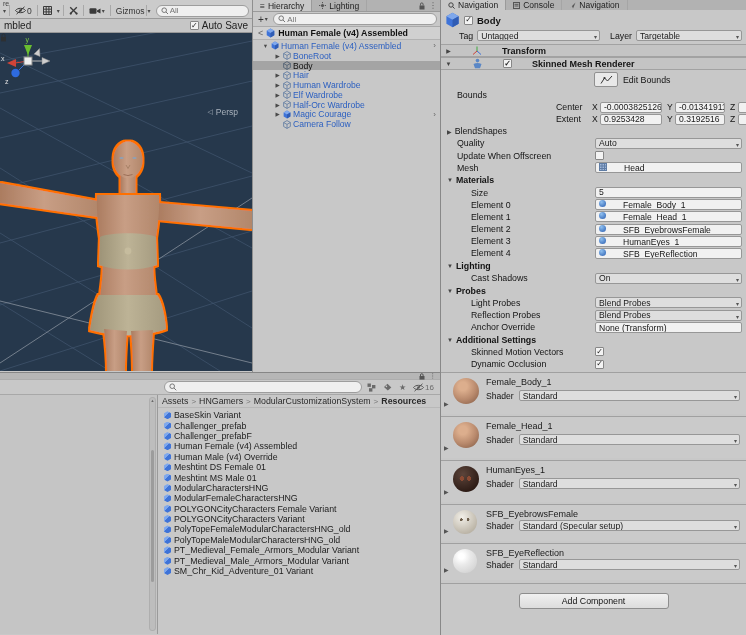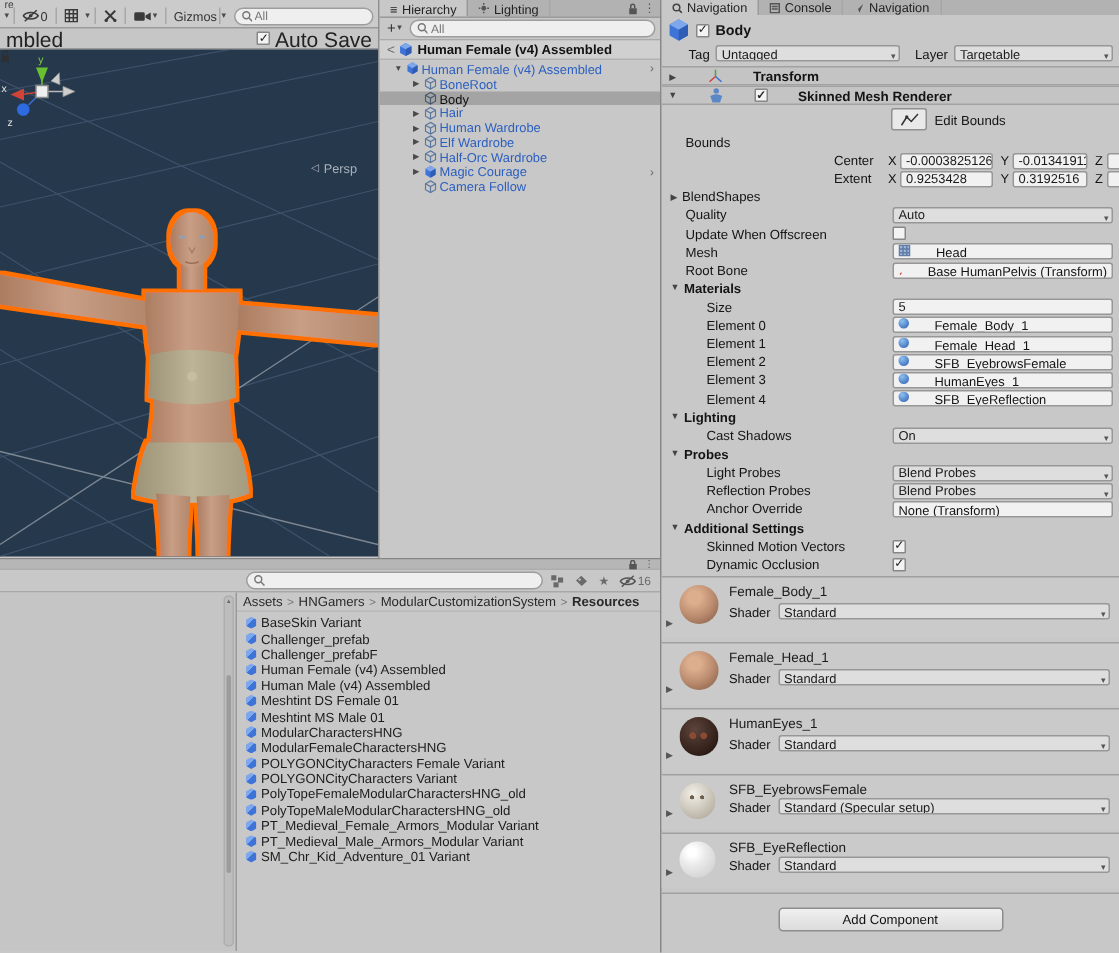--- a/index.html
+++ b/index.html
@@ -13,21 +13,21 @@
   display:flex;align-items:center;gap:3px;padding:4px 3px 1px 3px;font-size:8.5px;color:#333}
 .tab-fragment{position:absolute;top:0;left:3px;font-size:7px;color:#444;height:6px;overflow:hidden}
 .tbtn{display:flex;align-items:center;gap:1px;padding:0 2px;height:13px;border-radius:2px}
 .tsep{width:1px;height:11px;background:#a8a8a8}
 .caret{font-size:6px;color:#4a4a4a;line-height:1}
 .searchbox{flex:1;display:flex;align-items:center;gap:2px;height:12px;background:#efefef;
   border:1px solid #9d9d9d;border-radius:6px;padding:0 4px;min-width:0}
 .searchbox input{border:none;outline:none;background:transparent;font-size:8px;color:#555;width:100%;
   font-family:"Liberation Sans",sans-serif}
 .prefab-bar{height:14px;background:#c6c6c6;border-bottom:1px solid #989898;display:flex;
-  align-items:center;font-size:14px;padding:0 4px;color:#222}
+  align-items:center;font-size:10px;padding:0 4px;color:#222}
 .prefab-bar .right{margin-left:auto;display:flex;align-items:center;gap:3px}
 .cb{width:9px;height:9px;background:#f3f3f3;border:1px solid #878787;border-radius:1px;
   display:flex;align-items:center;justify-content:center;font-size:8px;line-height:1;color:#222}
 .cb.on::after{content:"✓"}
 .viewport{position:relative;width:252px;height:338px;background:#26384c;overflow:hidden}
 .viewport>svg{position:absolute;left:0;top:0}
 .gizmo{position:absolute;right:2px;top:8px}
 .persp{position:absolute;right:14px;top:74px;font-size:8.5px;color:#a9b2bc;display:flex;gap:3px;align-items:center}
 .persp .glyph{font-size:7px}
 .vp-lock{position:absolute;right:6px;top:10px;opacity:.85}
@@ -525,31 +525,20 @@
   <div class="prop">
       <span class="pl">Mesh</span>
     <span class="objf ctrl">
       <svg width="8" height="8">
           <rect x="0.5" y="0.5" width="7" height="7" fill="#9fb6d8" stroke="#5f7da5"></rect>
           <path d="M0.5 3H7.5M0.5 5.5H7.5M3 0.5V7.5M5.5 0.5V7.5" stroke="#5f7da5"></path>
         </svg>
       <span>Head</span>
       </span>
     </div>
-  <div class="prop">
-      <span class="pl">Root Bone</span>
-    <span class="objf ctrl">
-      <svg width="8" height="8">
-          <line x1="4" y1="4" x2="4" y2="0.5" stroke="#3fa93f"></line>
-          <line x1="4" y1="4" x2="1" y2="7" stroke="#d04438"></line>
-          <line x1="4" y1="4" x2="7" y2="7" stroke="#3a6fd8"></line>
-        </svg>
-      <span>Base HumanPelvis (Transform)</span>
-      </span>
-    </div>
 
   <div class="sect">
     <span class="tri">▼</span>
       <span>Materials</span>
     </div>
   <div class="prop s2">
       <span class="pl">Size</span>
     <span class="tf ctrl">
         <span>5</span>
       </span>
@@ -780,21 +769,21 @@
             <span>Challenger_prefabF</span>
           </div>
 
           <div class="prow">
             <span class="cube-solid"></span>
             <span>Human Female (v4) Assembled</span>
           </div>
 
           <div class="prow">
             <span class="cube-solid"></span>
-            <span>Human Male (v4) Assembled</span>
+            <span>Human Male (v4) Override</span>
           </div>
 
           <div class="prow">
             <span class="cube-solid"></span>
             <span>Meshtint DS Female 01</span>
           </div>
 
           <div class="prow">
             <span class="cube-solid"></span>
             <span>Meshtint MS Male 01</span>

